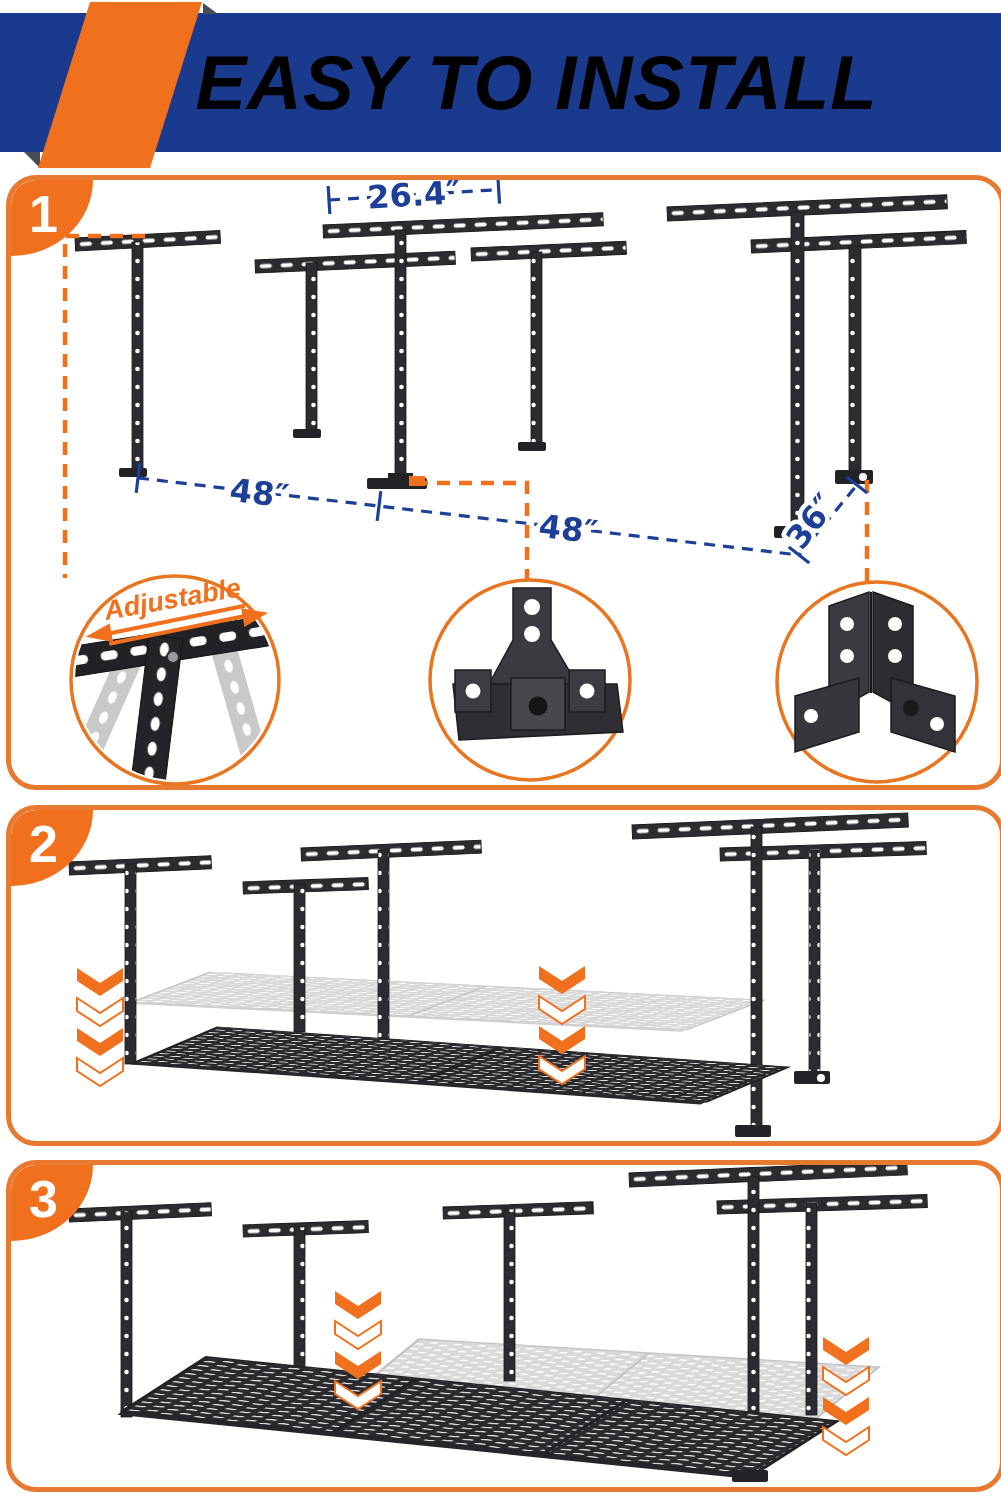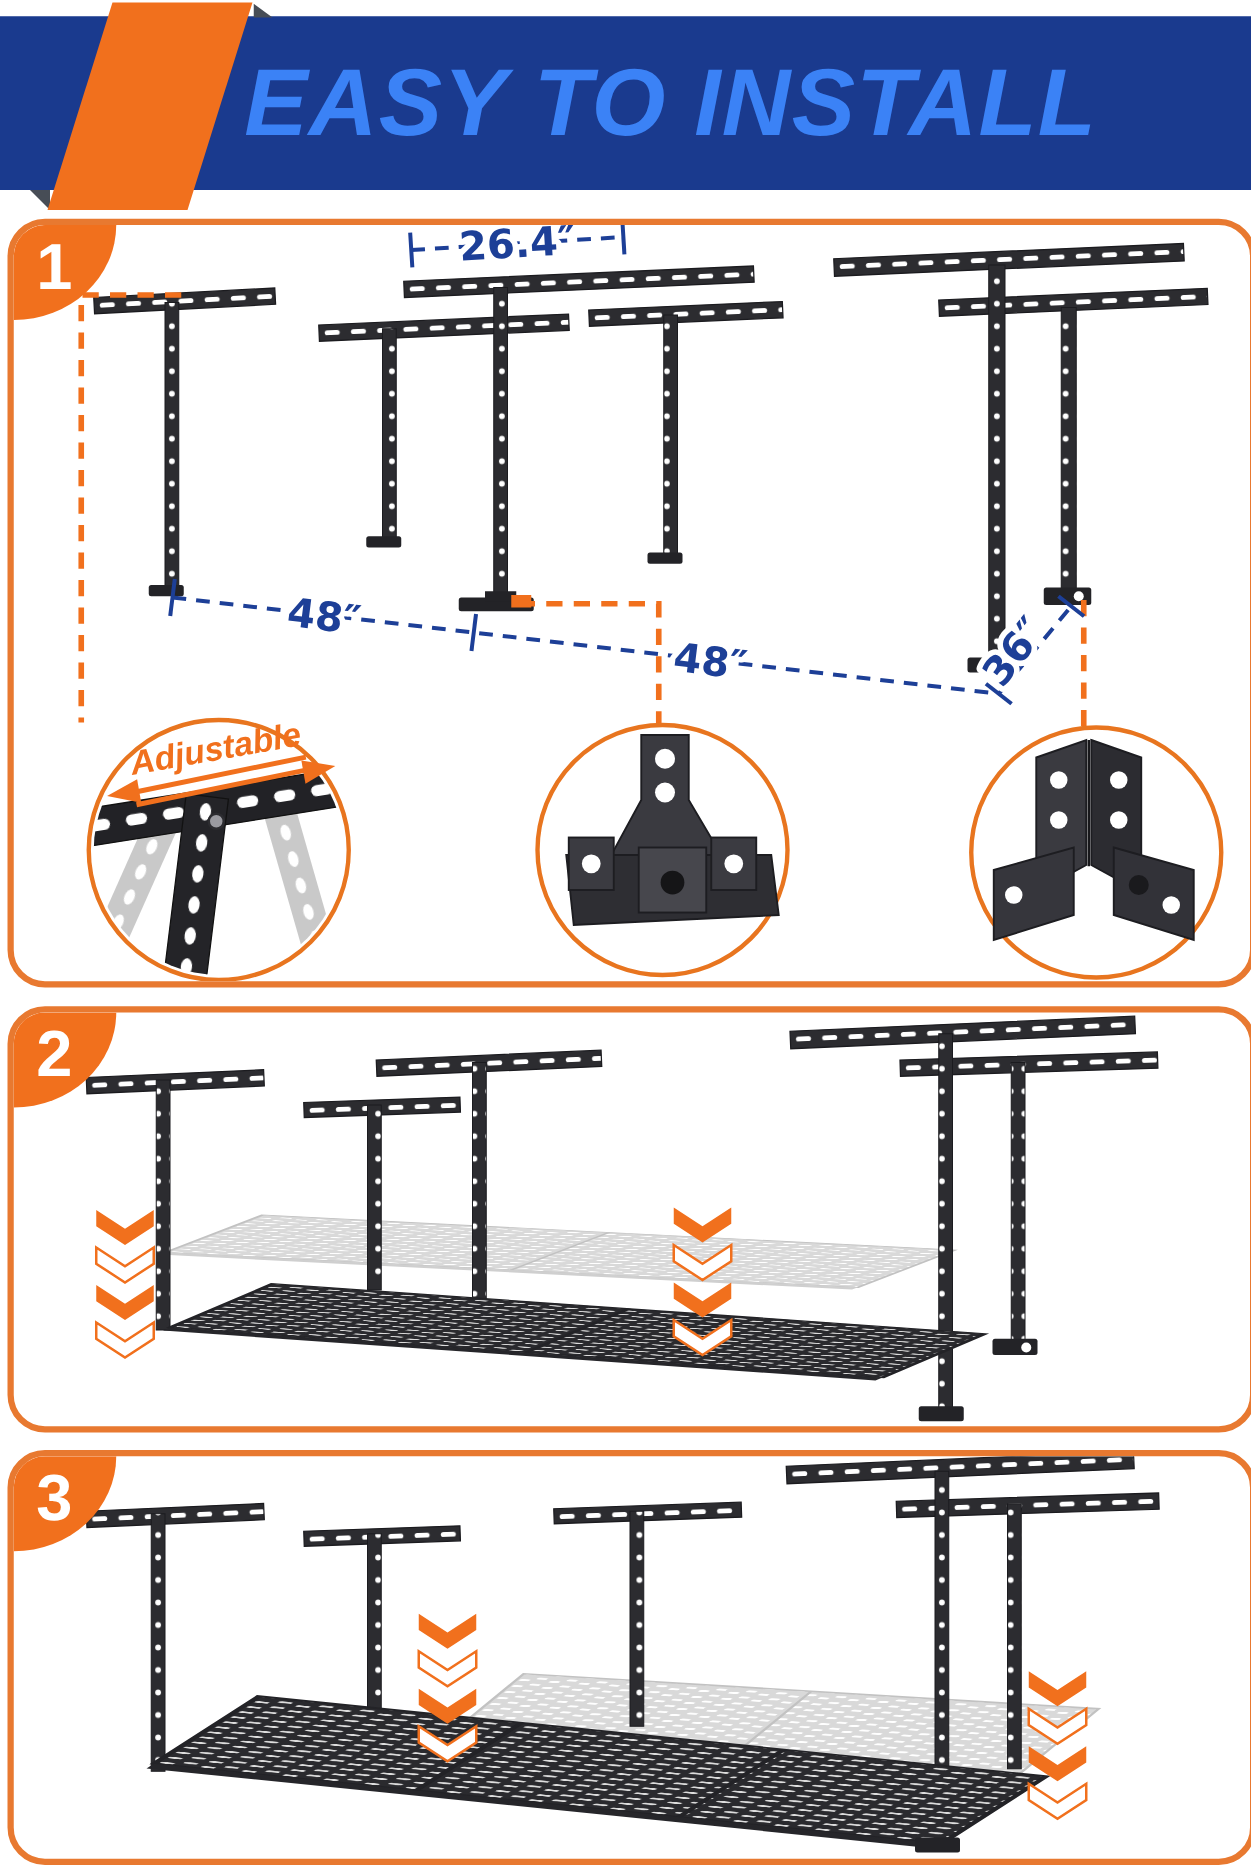--- a/index.html
+++ b/index.html
@@ -3,21 +3,21 @@
 <meta charset="utf-8">
 <style>
   html,body{margin:0;padding:0;background:#fff;}
   body{width:1001px;height:1500px;position:relative;font-family:"Liberation Sans",sans-serif;overflow:hidden;}
   .page{position:absolute;inset:0;}
 
   
   .banner{position:absolute;top:0;left:0;width:1001px;height:175px;}
   .banner-band{position:absolute;top:13px;left:0;width:100%;height:139px;background:var(--blue);}
   .banner-title{position:absolute;top:13px;left:0;width:100%;height:139px;line-height:139px;
-    text-align:center;padding-left:72px;box-sizing:border-box;color:#3b82f6;
+    text-align:center;padding-left:72px;box-sizing:border-box;color:#000000;
     font-style:italic;font-weight:800;font-size:76px;letter-spacing:1px;white-space:nowrap;}
   .ribbon-svg{position:absolute;top:0;left:0;}
 
   
   .panel{position:absolute;left:6px;width:989px;border:5px solid #e87930;border-radius:30px;
     background:#fff;box-sizing:content-box;overflow:hidden;}
   .panel svg.scene{position:absolute;top:0;left:0;display:block;}
   .p1{top:175px;height:605px;}
   .p2{top:805px;height:331px;}
   .p3{top:1160px;height:322px;}

